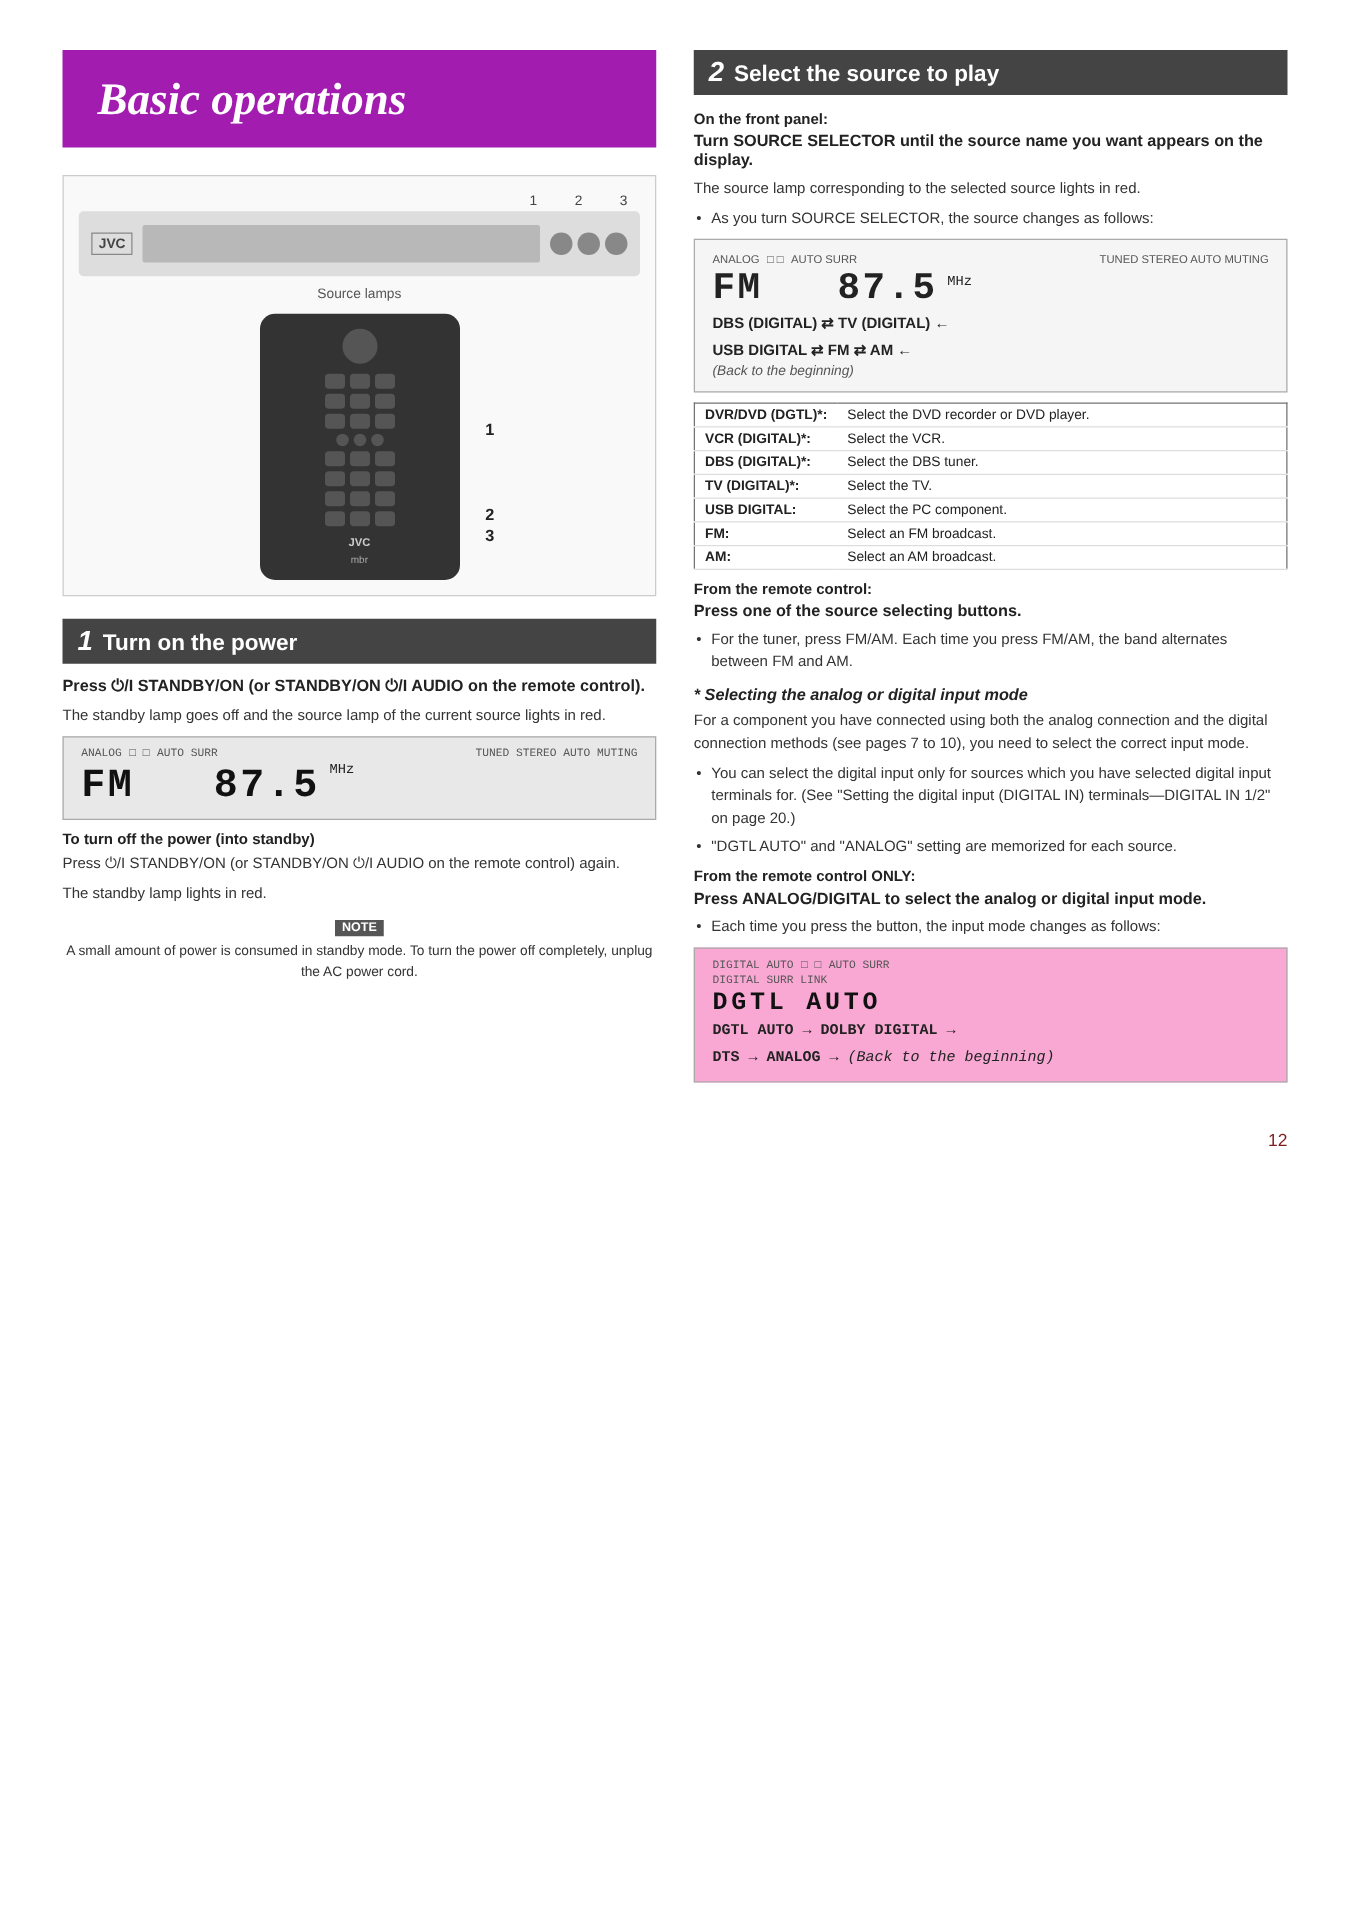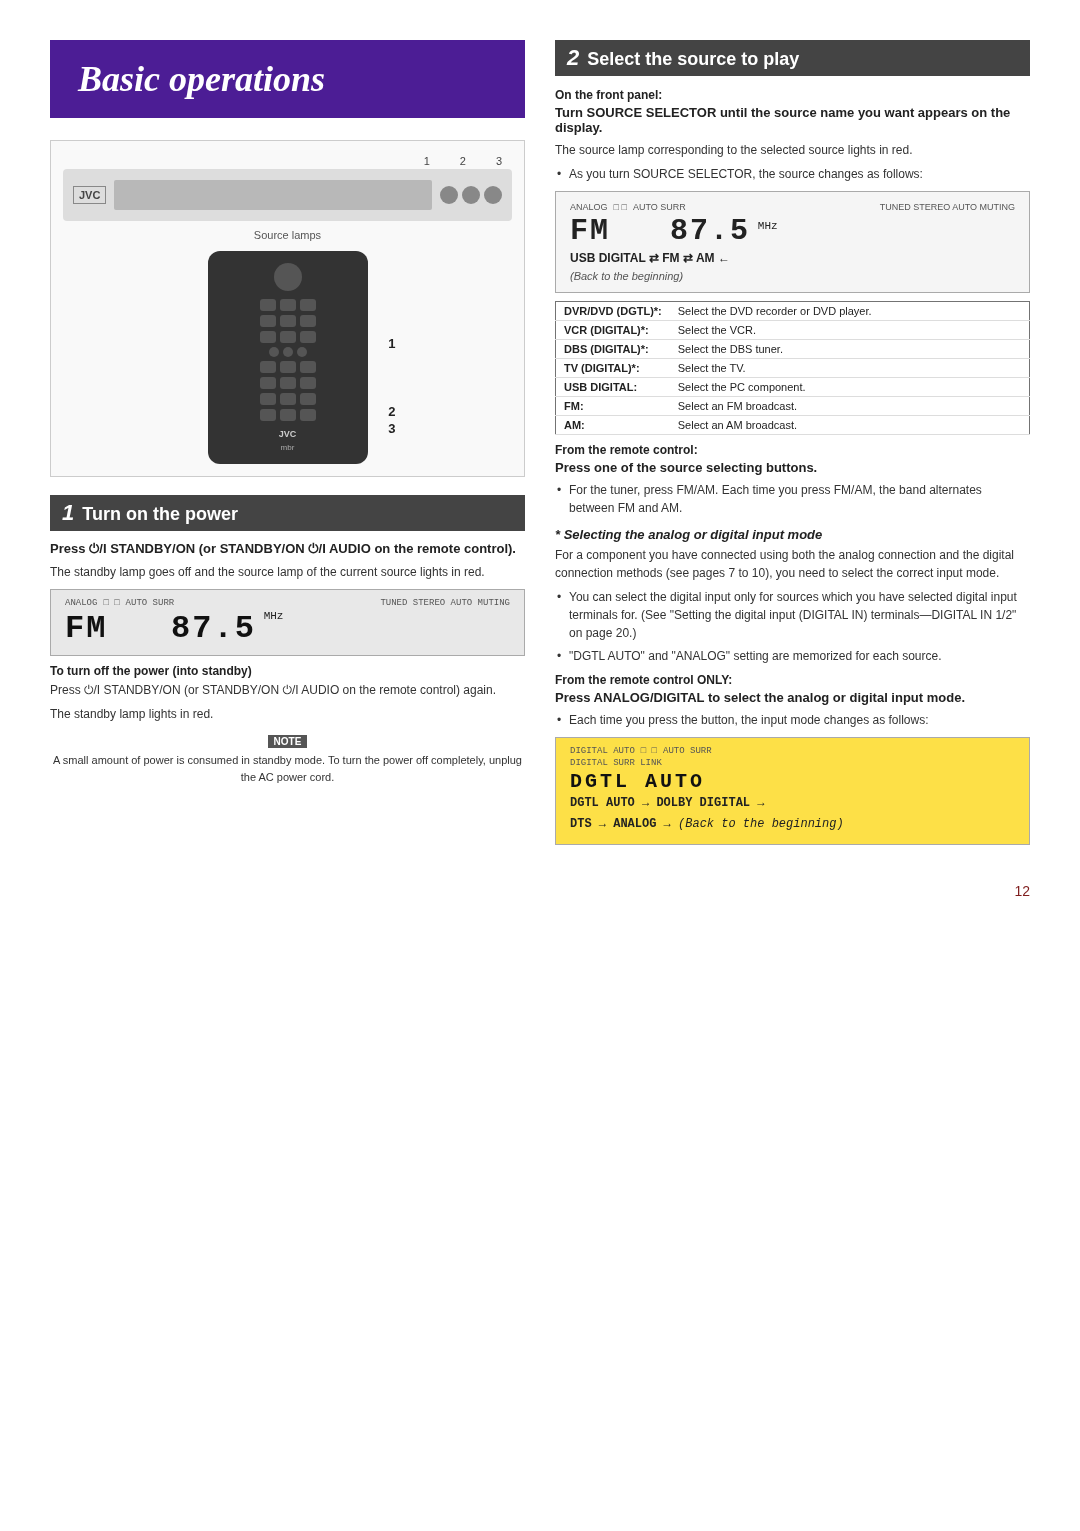--- a/index.html
+++ b/index.html
@@ -16,21 +16,21 @@
     .page-layout {
       display: grid;
       grid-template-columns: 1fr 1fr;
       gap: 0 30px;
     }
 
     
     .left-col {}
 
     .title-box {
-      background: #4c1d95;
+      background: #a21caf;
       padding: 18px 28px;
       margin-bottom: 22px;
     }
     .title-box h1 {
       color: #fff;
       font-size: 36px;
       font-style: italic;
       font-weight: bold;
       font-family: Georgia, serif;
     }
@@ -301,21 +301,21 @@
       margin-bottom: 5px;
     }
     .bullet-text::before {
       content: '•';
       position: absolute;
       left: 2px;
     }
 
     .dgtl-display-box {
       border: 1px solid #aaa;
-      background: #fde047;
+      background: #f9a8d4;
       padding: 8px 14px;
       margin: 8px 0;
       font-family: 'Courier New', monospace;
     }
     .dgtl-display-top {
       display: flex;
       gap: 6px;
       font-size: 9px;
       color: #555;
       margin-bottom: 2px;
@@ -470,20 +470,21 @@
         <span>ANALOG</span>
         <span>□ □</span>
         <span>AUTO SURR</span>
         <span style="margin-left:auto;">TUNED STEREO AUTO MUTING</span>
       </div>
       <div style="font-family:'Courier New',monospace;">
         <span class="source-display-freq">FM &nbsp; 87.5</span>
         <span style="font-size:11px;vertical-align:top;margin-top:6px;display:inline-block;">MHz</span>
       </div>
       <div class="source-flow-lines">
+        <div>DBS (DIGITAL) ⇄ TV (DIGITAL) ←</div>
         <div>USB DIGITAL ⇄ FM ⇄ AM ←</div>
       </div>
       <div class="back-note">(Back to the beginning)</div>
     </div>
 
     <table class="source-table">
       <tbody id="source-table-body">
       <tr>
             <td>DVR/DVD (DGTL)*:</td>
             <td>Select the DVD recorder or DVD player.</td>

